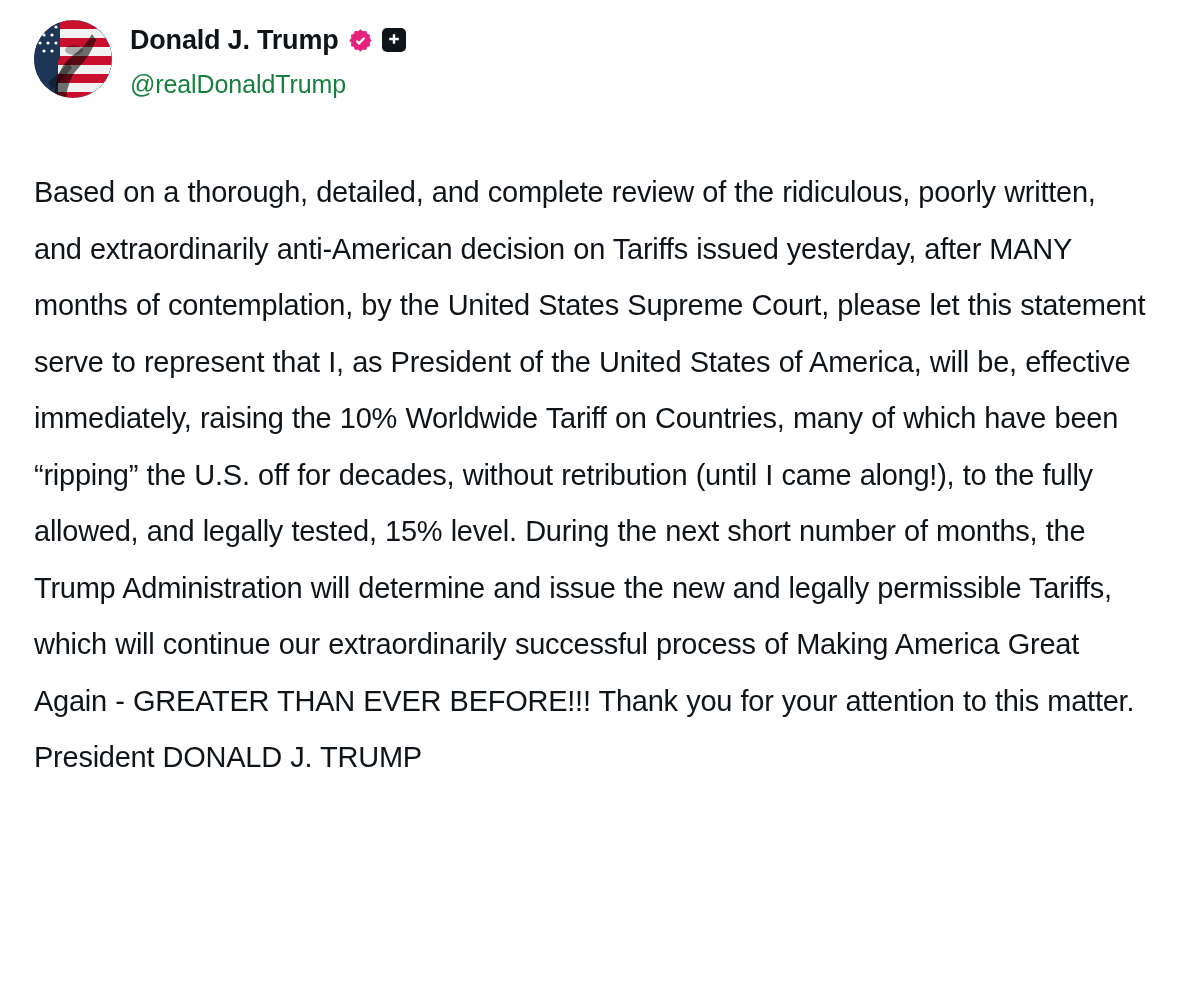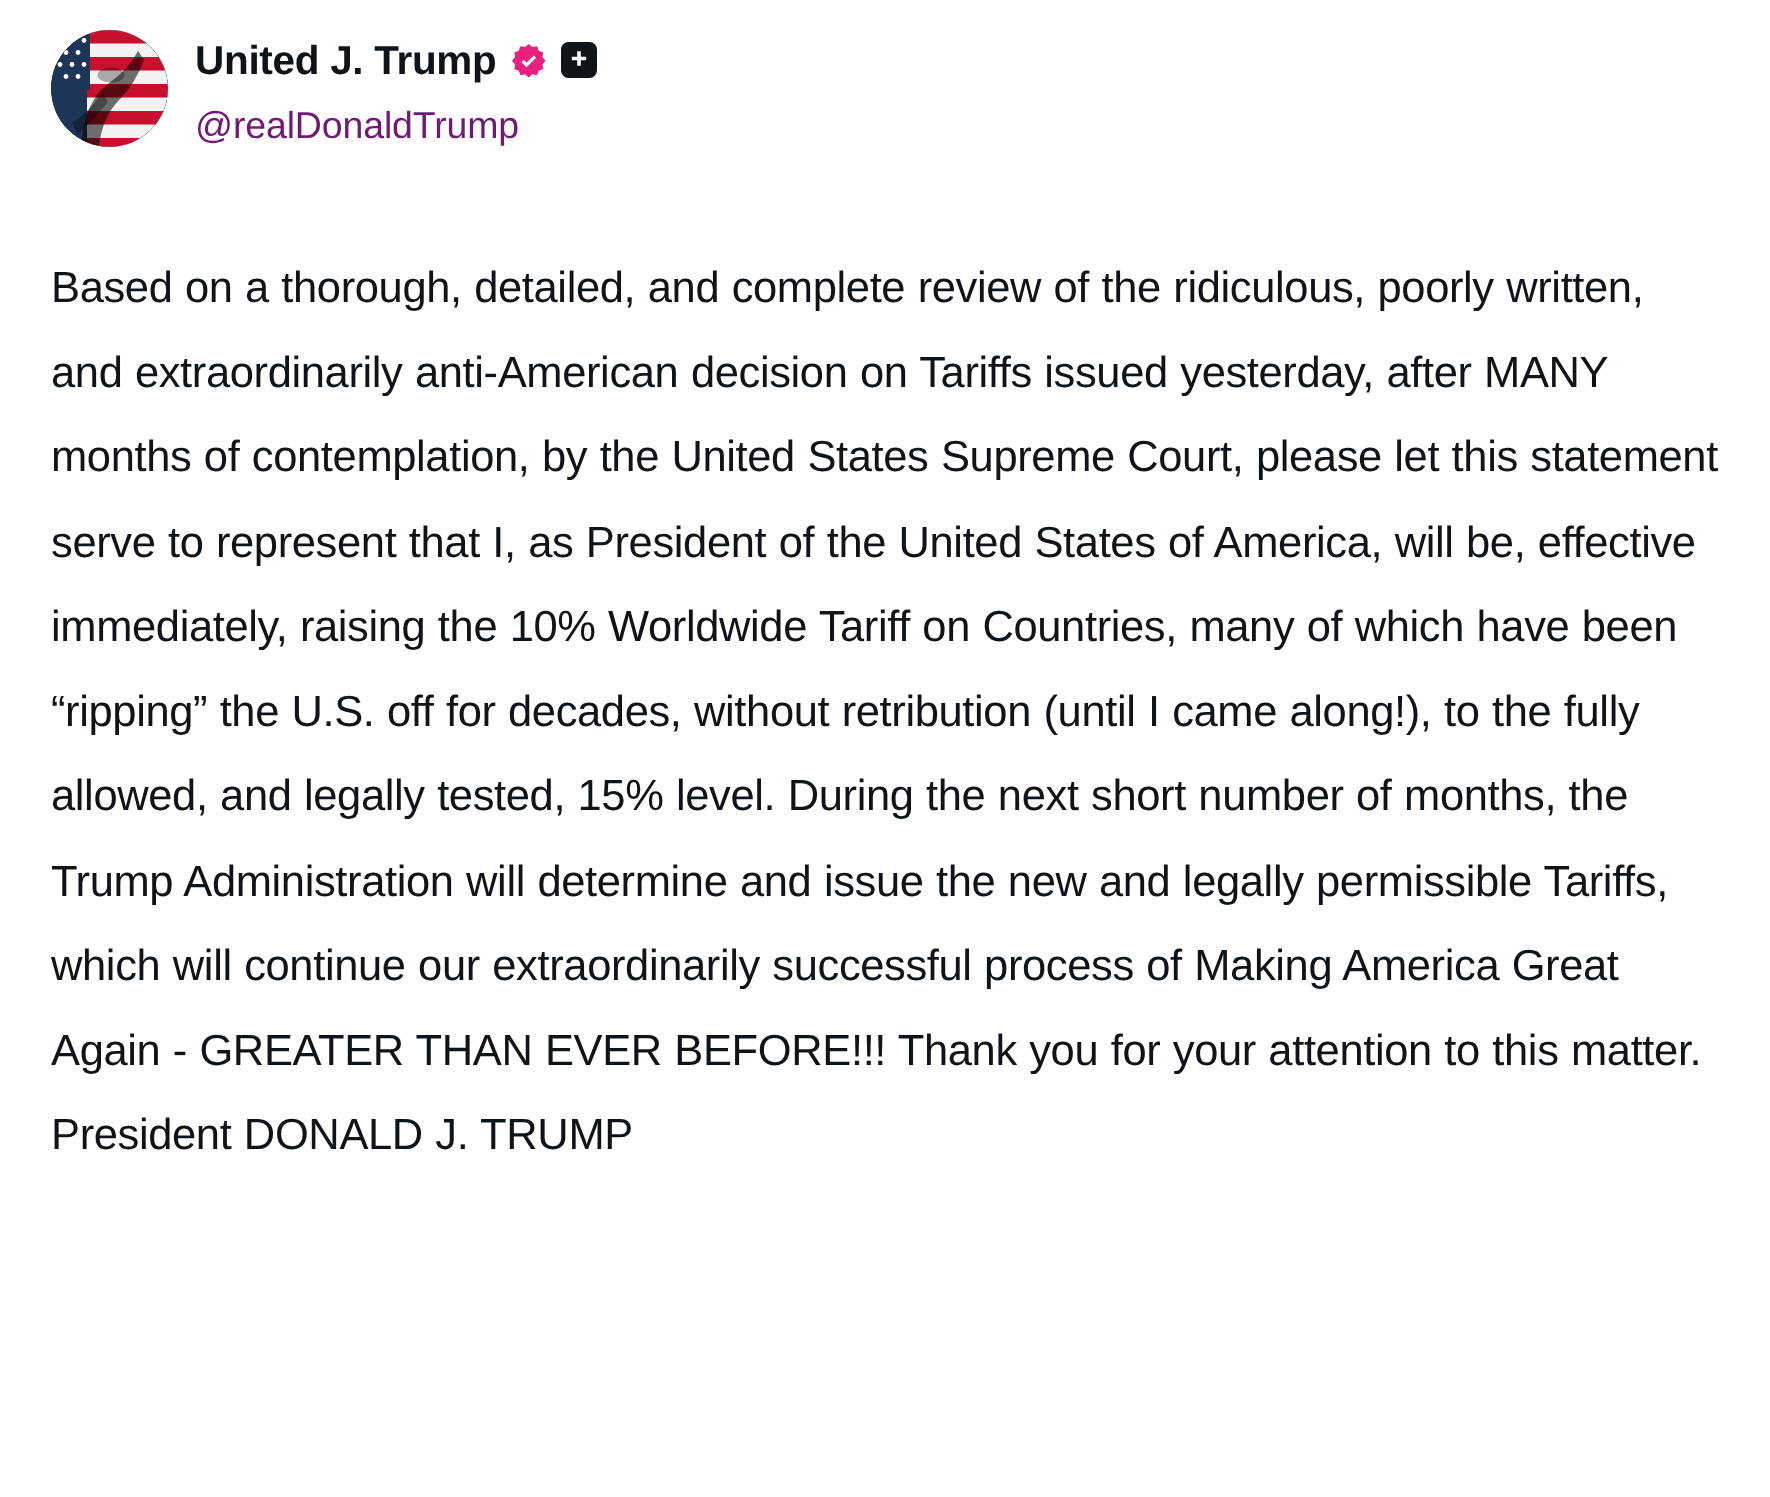--- a/index.html
+++ b/index.html
@@ -70,21 +70,21 @@
     background: #0f1419;
     border-radius: 5px;
     display: inline-flex;
     align-items: center;
     justify-content: center;
     color: #ffffff;
   }
   .plus-badge svg { display: block; }
   .handle {
     font-size: 25px;
-    color: #701a75;
+    color: #15803d;
     line-height: 1;
     margin-top: 14px;
     letter-spacing: -0.1px;
   }
   .post-body {
     margin-top: 42px;
     font-size: 29px;
     line-height: 56.5px;
     color: #0f1419;
     letter-spacing: -0.25px;
@@ -129,21 +129,21 @@
           </g>
           <path d="M20 78 Q22 48 38 36 Q52 26 58 14 L62 20 Q56 36 46 46 Q34 58 32 78 Z" fill="#000000" opacity="0.55"></path>
           <path d="M14 62 Q26 54 34 42 L38 48 Q28 60 18 70 Z" fill="#000000" opacity="0.35"></path>
           <ellipse cx="40" cy="30" rx="9" ry="5" fill="#000000" opacity="0.3"></ellipse>
         </g>
       </svg>
     </div>
 
     <div class="identity">
       <div class="name-row">
-        <span class="display-name">United J. Trump</span>
+        <span class="display-name">Donald J. Trump</span>
         <span class="verified-badge">
           <svg width="25" height="25" viewBox="0 0 24 24">
             <path fill="#e8217f" d="M12 1.2l2.3 2.0 3.0-.5 1.1 2.85 2.85 1.1-.5 3.0 2.0 2.3-2.0 2.3.5 3.0-2.85 1.1-1.1 2.85-3.0-.5-2.3 2.0-2.3-2.0-3.0.5-1.1-2.85-2.85-1.1.5-3.0-2.0-2.3 2.0-2.3-.5-3.0 2.85-1.1 1.1-2.85 3.0.5z"></path>
             <path fill="#ffffff" d="M10.6 16.2l-3.3-3.3 1.5-1.5 1.8 1.8 4.6-4.6 1.5 1.5z"></path>
           </svg>
         </span>
         <span class="plus-badge">
           <svg width="16" height="16" viewBox="0 0 16 16">
             <path fill="#ffffff" d="M6.8 2.2h2.4v3.6h3.6v2.4H9.2v3.6H6.8V8.2H3.2V5.8h3.6z"></path>
           </svg>

